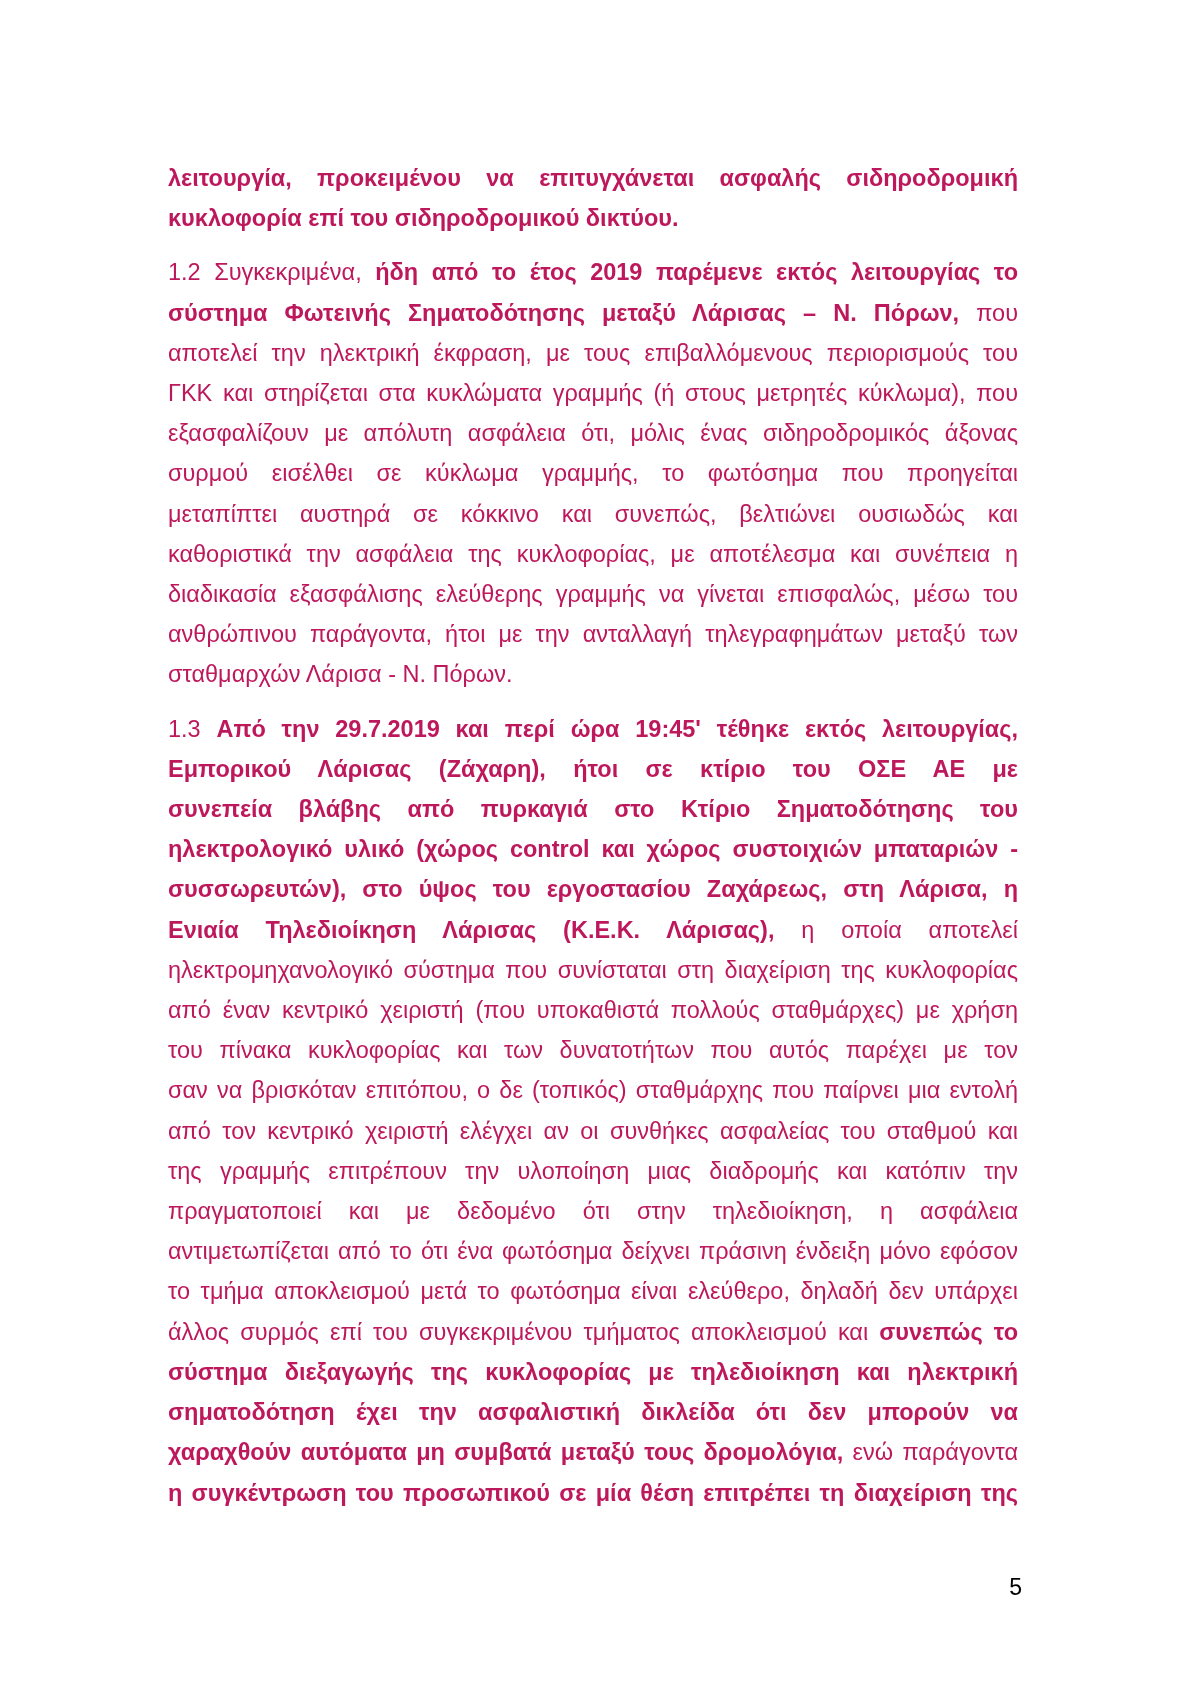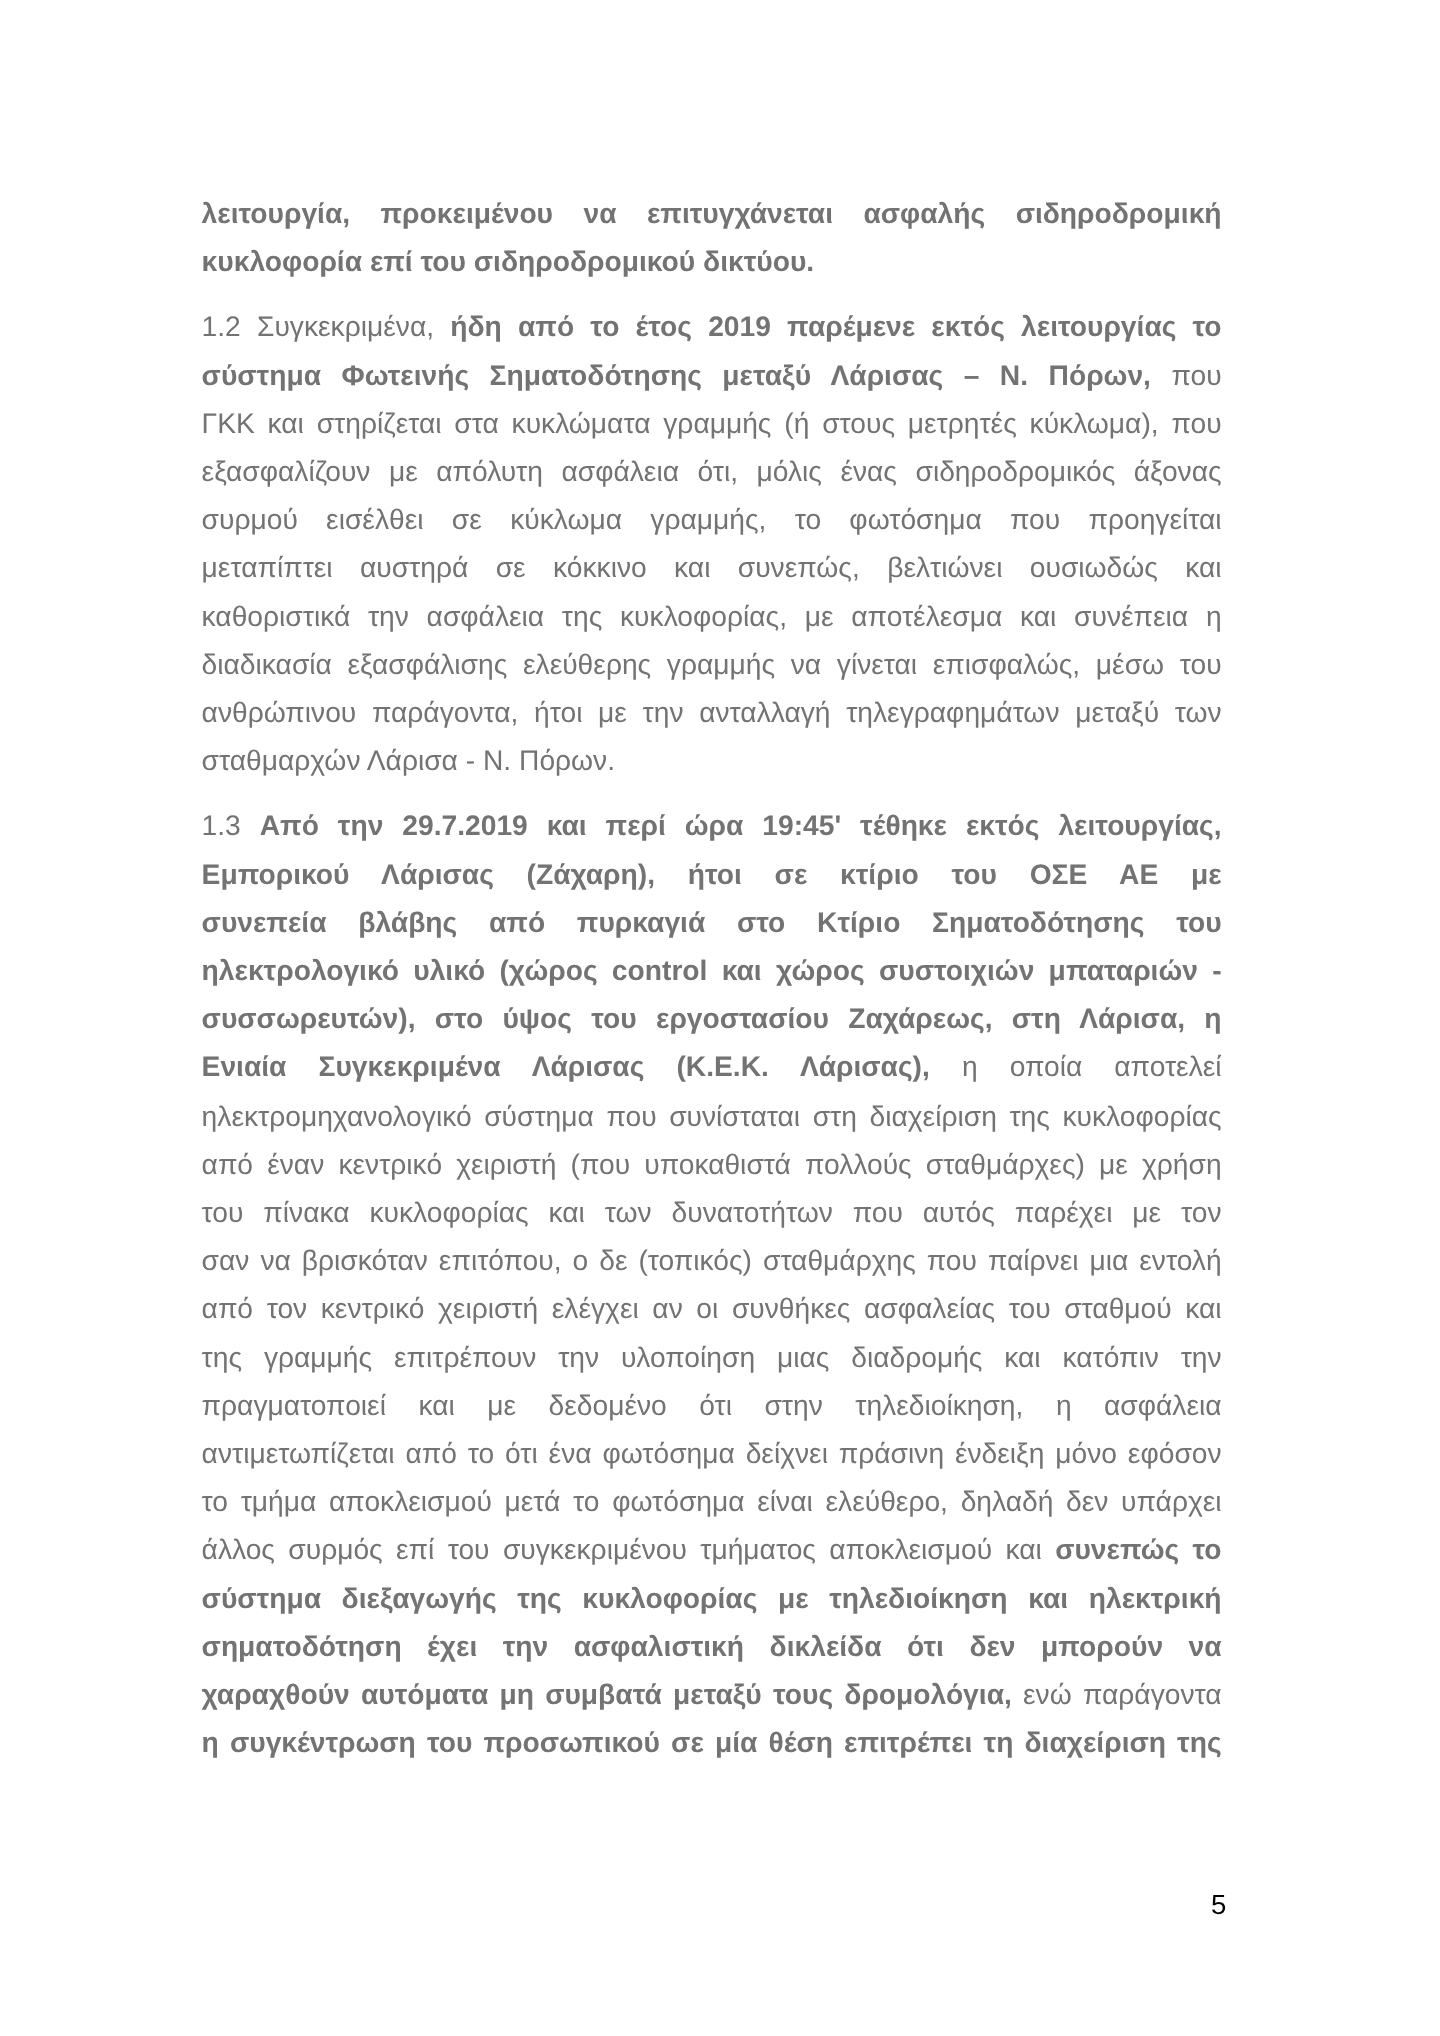--- a/index.html
+++ b/index.html
@@ -16,21 +16,21 @@
     font-family: "Liberation Sans", "DejaVu Sans", sans-serif;
     color: #000000;
   }
   .content {
     position: absolute;
     left: 168px;
     top: 158px;
     width: 850px;
     font-size: 23.5px;
     line-height: 40.2px;
-    color: #737373;
+    color: #be185d;
   }
   .para {
     margin: 0 0 14px 0;
   }
   .para:last-child { margin-bottom: 0; }
   .line {
     text-align: justify;
     text-align-last: left;
   }
   .line.just {
@@ -54,36 +54,37 @@
 
 <div class="page">
   <div class="content">
       <div class="para">
         <div class="line just"><span class="seg bold">λειτουργία, προκειμένου να επιτυγχάνεται ασφαλής σιδηροδρομική</span></div>
         <div class="line"><span class="seg bold">κυκλοφορία επί του σιδηροδρομικού δικτύου.</span></div>
       </div>
       <div class="para">
         <div class="line just"><span class="seg">1.2 Συγκεκριμένα, </span><span class="seg bold">ήδη από το έτος 2019 παρέμενε εκτός λειτουργίας το</span></div>
         <div class="line just"><span class="seg bold">σύστημα Φωτεινής Σηματοδότησης μεταξύ Λάρισας – Ν. Πόρων,</span><span class="seg"> που</span></div>
+        <div class="line just"><span class="seg">αποτελεί την ηλεκτρική έκφραση, με τους επιβαλλόμενους περιορισμούς του</span></div>
         <div class="line just"><span class="seg">ΓΚΚ και στηρίζεται στα κυκλώματα γραμμής (ή στους μετρητές κύκλωμα), που</span></div>
         <div class="line just"><span class="seg">εξασφαλίζουν με απόλυτη ασφάλεια ότι, μόλις ένας σιδηροδρομικός άξονας</span></div>
         <div class="line just"><span class="seg">συρμού εισέλθει σε κύκλωμα γραμμής, το φωτόσημα που προηγείται</span></div>
         <div class="line just"><span class="seg">μεταπίπτει αυστηρά σε κόκκινο και συνεπώς, βελτιώνει ουσιωδώς και</span></div>
         <div class="line just"><span class="seg">καθοριστικά την ασφάλεια της κυκλοφορίας, με αποτέλεσμα και συνέπεια η</span></div>
         <div class="line just"><span class="seg">διαδικασία εξασφάλισης ελεύθερης γραμμής να γίνεται επισφαλώς, μέσω του</span></div>
         <div class="line just"><span class="seg">ανθρώπινου παράγοντα, ήτοι με την ανταλλαγή τηλεγραφημάτων μεταξύ των</span></div>
         <div class="line"><span class="seg">σταθμαρχών Λάρισα - Ν. Πόρων.</span></div>
       </div>
       <div class="para">
         <div class="line just"><span class="seg">1.3 </span><span class="seg bold">Από την 29.7.2019 και περί ώρα 19:45' τέθηκε εκτός λειτουργίας,</span></div>
         <div class="line just"><span class="seg bold">Εμπορικού Λάρισας (Ζάχαρη), ήτοι σε κτίριο του ΟΣΕ ΑΕ με</span></div>
         <div class="line just"><span class="seg bold">συνεπεία βλάβης από πυρκαγιά στο Κτίριο Σηματοδότησης του</span></div>
         <div class="line just"><span class="seg bold">ηλεκτρολογικό υλικό (χώρος control και χώρος συστοιχιών μπαταριών -</span></div>
         <div class="line just"><span class="seg bold">συσσωρευτών), στο ύψος του εργοστασίου Ζαχάρεως, στη Λάρισα, η</span></div>
-        <div class="line just"><span class="seg bold">Ενιαία Συγκεκριμένα Λάρισας (Κ.Ε.Κ. Λάρισας),</span><span class="seg"> η οποία αποτελεί</span></div>
+        <div class="line just"><span class="seg bold">Ενιαία Τηλεδιοίκηση Λάρισας (Κ.Ε.Κ. Λάρισας),</span><span class="seg"> η οποία αποτελεί</span></div>
         <div class="line just"><span class="seg">ηλεκτρομηχανολογικό σύστημα που συνίσταται στη διαχείριση της κυκλοφορίας</span></div>
         <div class="line just"><span class="seg">από έναν κεντρικό χειριστή (που υποκαθιστά πολλούς σταθμάρχες) με χρήση</span></div>
         <div class="line just"><span class="seg">του πίνακα κυκλοφορίας και των δυνατοτήτων που αυτός παρέχει με τον</span></div>
         <div class="line just"><span class="seg">σαν να βρισκόταν επιτόπου, ο δε (τοπικός) σταθμάρχης που παίρνει μια εντολή</span></div>
         <div class="line just"><span class="seg">από τον κεντρικό χειριστή ελέγχει αν οι συνθήκες ασφαλείας του σταθμού και</span></div>
         <div class="line just"><span class="seg">της γραμμής επιτρέπουν την υλοποίηση μιας διαδρομής και κατόπιν την</span></div>
         <div class="line just"><span class="seg">πραγματοποιεί και με δεδομένο ότι στην τηλεδιοίκηση, η ασφάλεια</span></div>
         <div class="line just"><span class="seg">αντιμετωπίζεται από το ότι ένα φωτόσημα δείχνει πράσινη ένδειξη μόνο εφόσον</span></div>
         <div class="line just"><span class="seg">το τμήμα αποκλεισμού μετά το φωτόσημα είναι ελεύθερο, δηλαδή δεν υπάρχει</span></div>
         <div class="line just"><span class="seg">άλλος συρμός επί του συγκεκριμένου τμήματος αποκλεισμού και </span><span class="seg bold">συνεπώς το</span></div>

